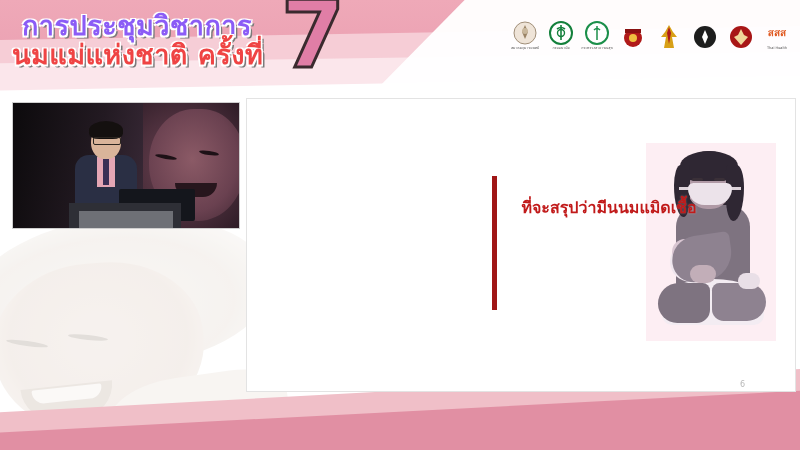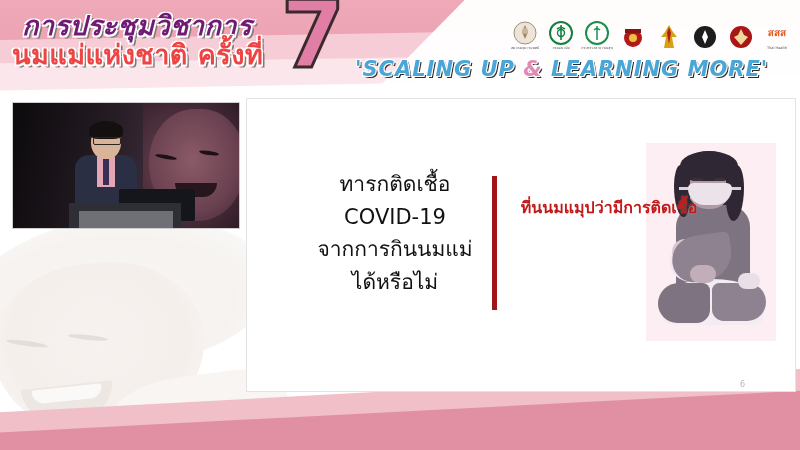--- a/index.html
+++ b/index.html
@@ -38,22 +38,22 @@
       background:linear-gradient(180deg,#efa9b8 0%,#eca3b4 100%);
       clip-path:polygon(0 0,100% 0,100% 62%,0 100%);}
   .banner .stripe2{position:absolute;left:0;top:26px;width:800px;height:44px;
       background:#f6cdd6;clip-path:polygon(0 32%,100% 0,100% 72%,0 100%);}
   .banner .stripe3{position:absolute;left:0;top:52px;width:800px;height:40px;
       background:#fbe6eb;clip-path:polygon(0 28%,100% 0,100% 60%,0 96%);}
   .banner .white-wash{position:absolute;right:0;top:0;width:430px;height:96px;background:#ffffff;
       clip-path:polygon(22% 0,100% 0,100% 100%,0 100%);opacity:.96;}
 
   .th-line1,.th-line2{position:absolute;white-space:nowrap;font-weight:700;letter-spacing:.5px;}
-  .th-line1{left:22px;top:4px;font-size:27px;color:#701a75;
-      text-shadow:-1.5px -1.5px 0 #fff,1.5px -1.5px 0 #fff,-1.5px 1.5px 0 #fff,1.5px 1.5px 0 #fff,3px 3px 0 #7a7a7a;font-style:italic;}
+  .th-line1{left:22px;top:4px;font-size:27px;color:#8b5cf6;
+      text-shadow:-1.5px -1.5px 0 #fff,1.5px -1.5px 0 #fff,-1.5px 1.5px 0 #fff,1.5px 1.5px 0 #fff,3px 3px 0 #7a7a7a;}
   .th-line2{left:12px;top:33px;font-size:27px;color:#ef4444;
       text-shadow:-1.5px -1.5px 0 #fff,1.5px -1.5px 0 #fff,-1.5px 1.5px 0 #fff,1.5px 1.5px 0 #fff,3px 3px 0 #7a7a7a;}
   .th-date{position:absolute;left:80px;top:60px;font-size:19px;font-weight:700;color:#2f2f2f;
       letter-spacing:1.5px;white-space:nowrap;
       text-shadow:1px 1px 0 #ffffff,2px 2px 1px rgba(120,120,120,.55);}
 
   .big-seven{position:absolute;left:281px;top:-10px;font-size:92px;font-weight:700;line-height:1;
       color:#e07ea6;-webkit-text-stroke:3px #3a2a2e;letter-spacing:0;}
 
   .slogan{position:absolute;left:355px;top:57px;font-size:21px;font-weight:700;color:#4aa6d6;
@@ -146,26 +146,20 @@
     <div class="teeth"></div>
     <div class="body"></div>
     <div class="veil"></div>
   </div>
 
   <div class="band-light"></div>
   <div class="band-dark"></div>
 
   <div class="panel"></div>
 
-  <div class="question">
-    <div>ทารกติดเชื้อ</div>
-    <div>COVID-19</div>
-    <div>จากการกินนมแม่</div>
-    <div>ได้หรือไม่</div>
-  </div>
 
   <div class="divider"></div>
 
   <div class="illus il">
     <div class="hair-back"></div>
     <div class="torso"></div>
     <div class="head"></div>
     <div class="hair-top"></div>
     <div class="hair-l"></div>
     <div class="hair-r"></div>
@@ -178,21 +172,21 @@
     <div class="leg-l"></div>
     <div class="leg-r"></div>
     <div class="foot"></div>
     <div class="baby"></div>
     <div class="baby-head"></div>
     <div class="arm"></div>
     <div class="hand"></div>
   </div>
 
   <div class="answer">
-    <div>ที่นนมแมุปว่ามีการติดเชื้อ</div>
+    <div>ที่จะสรุปว่ามีนนมแมิดเชื้อ</div>
   </div>
 
   <div class="photo">
     <div class="room"></div>
     <div class="screen"></div>
     <div class="babyface"></div>
     <div class="beye l"></div>
     <div class="beye r"></div>
     <div class="bmouth"></div>
     <div class="man-body"></div>
@@ -270,17 +264,16 @@
         <div class="logo flat" style="display:flex;flex-direction:column;justify-content:center;">
           <div style="font-size:10px;font-weight:700;color:#e05a22;line-height:1;">สสส</div>
         </div>
         <div class="logo-cap">Thai Health</div>
       </div>
     </div>
 
     <div class="th-line1">การประชุมวิชาการ</div>
     <div class="th-line2">นมแม่แห่งชาติ ครั้งที่</div>
     <div class="big-seven">7</div>
-    <div class="slogan"><span>'SCALING UP </span><span class="amp">&amp;</span><span> LEARNING MORE'</span></div>
   </div>
 
   <div class="pagenum">6</div>
 </div>
 
 </body></html>

